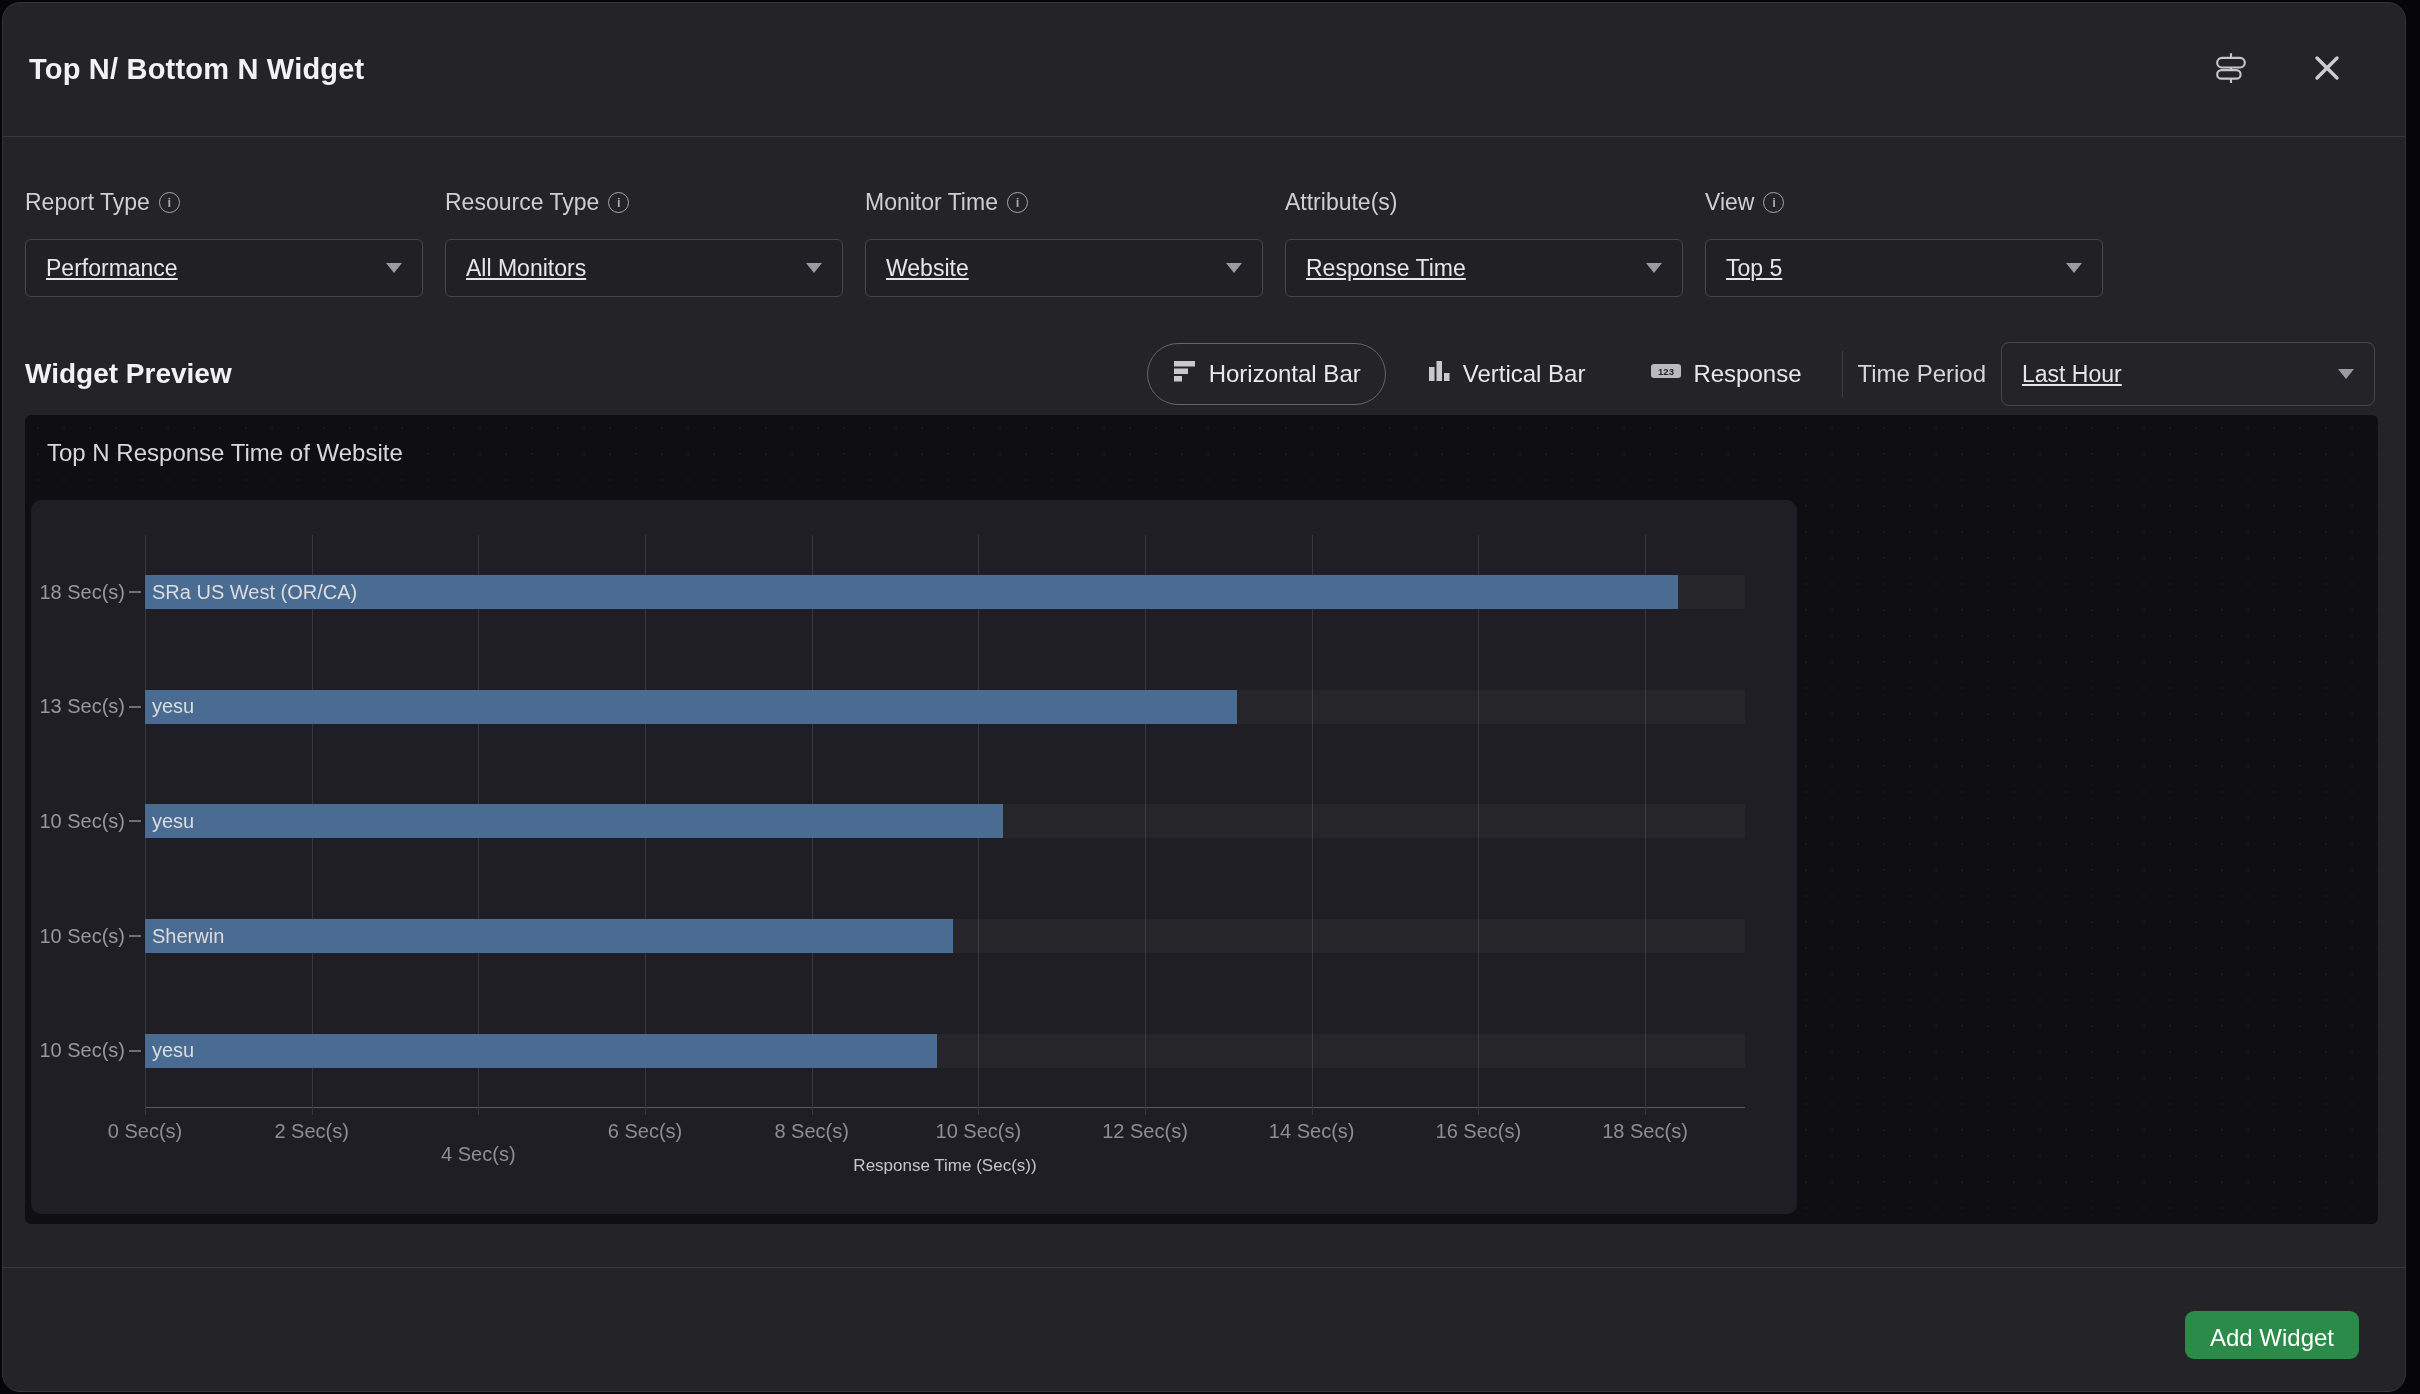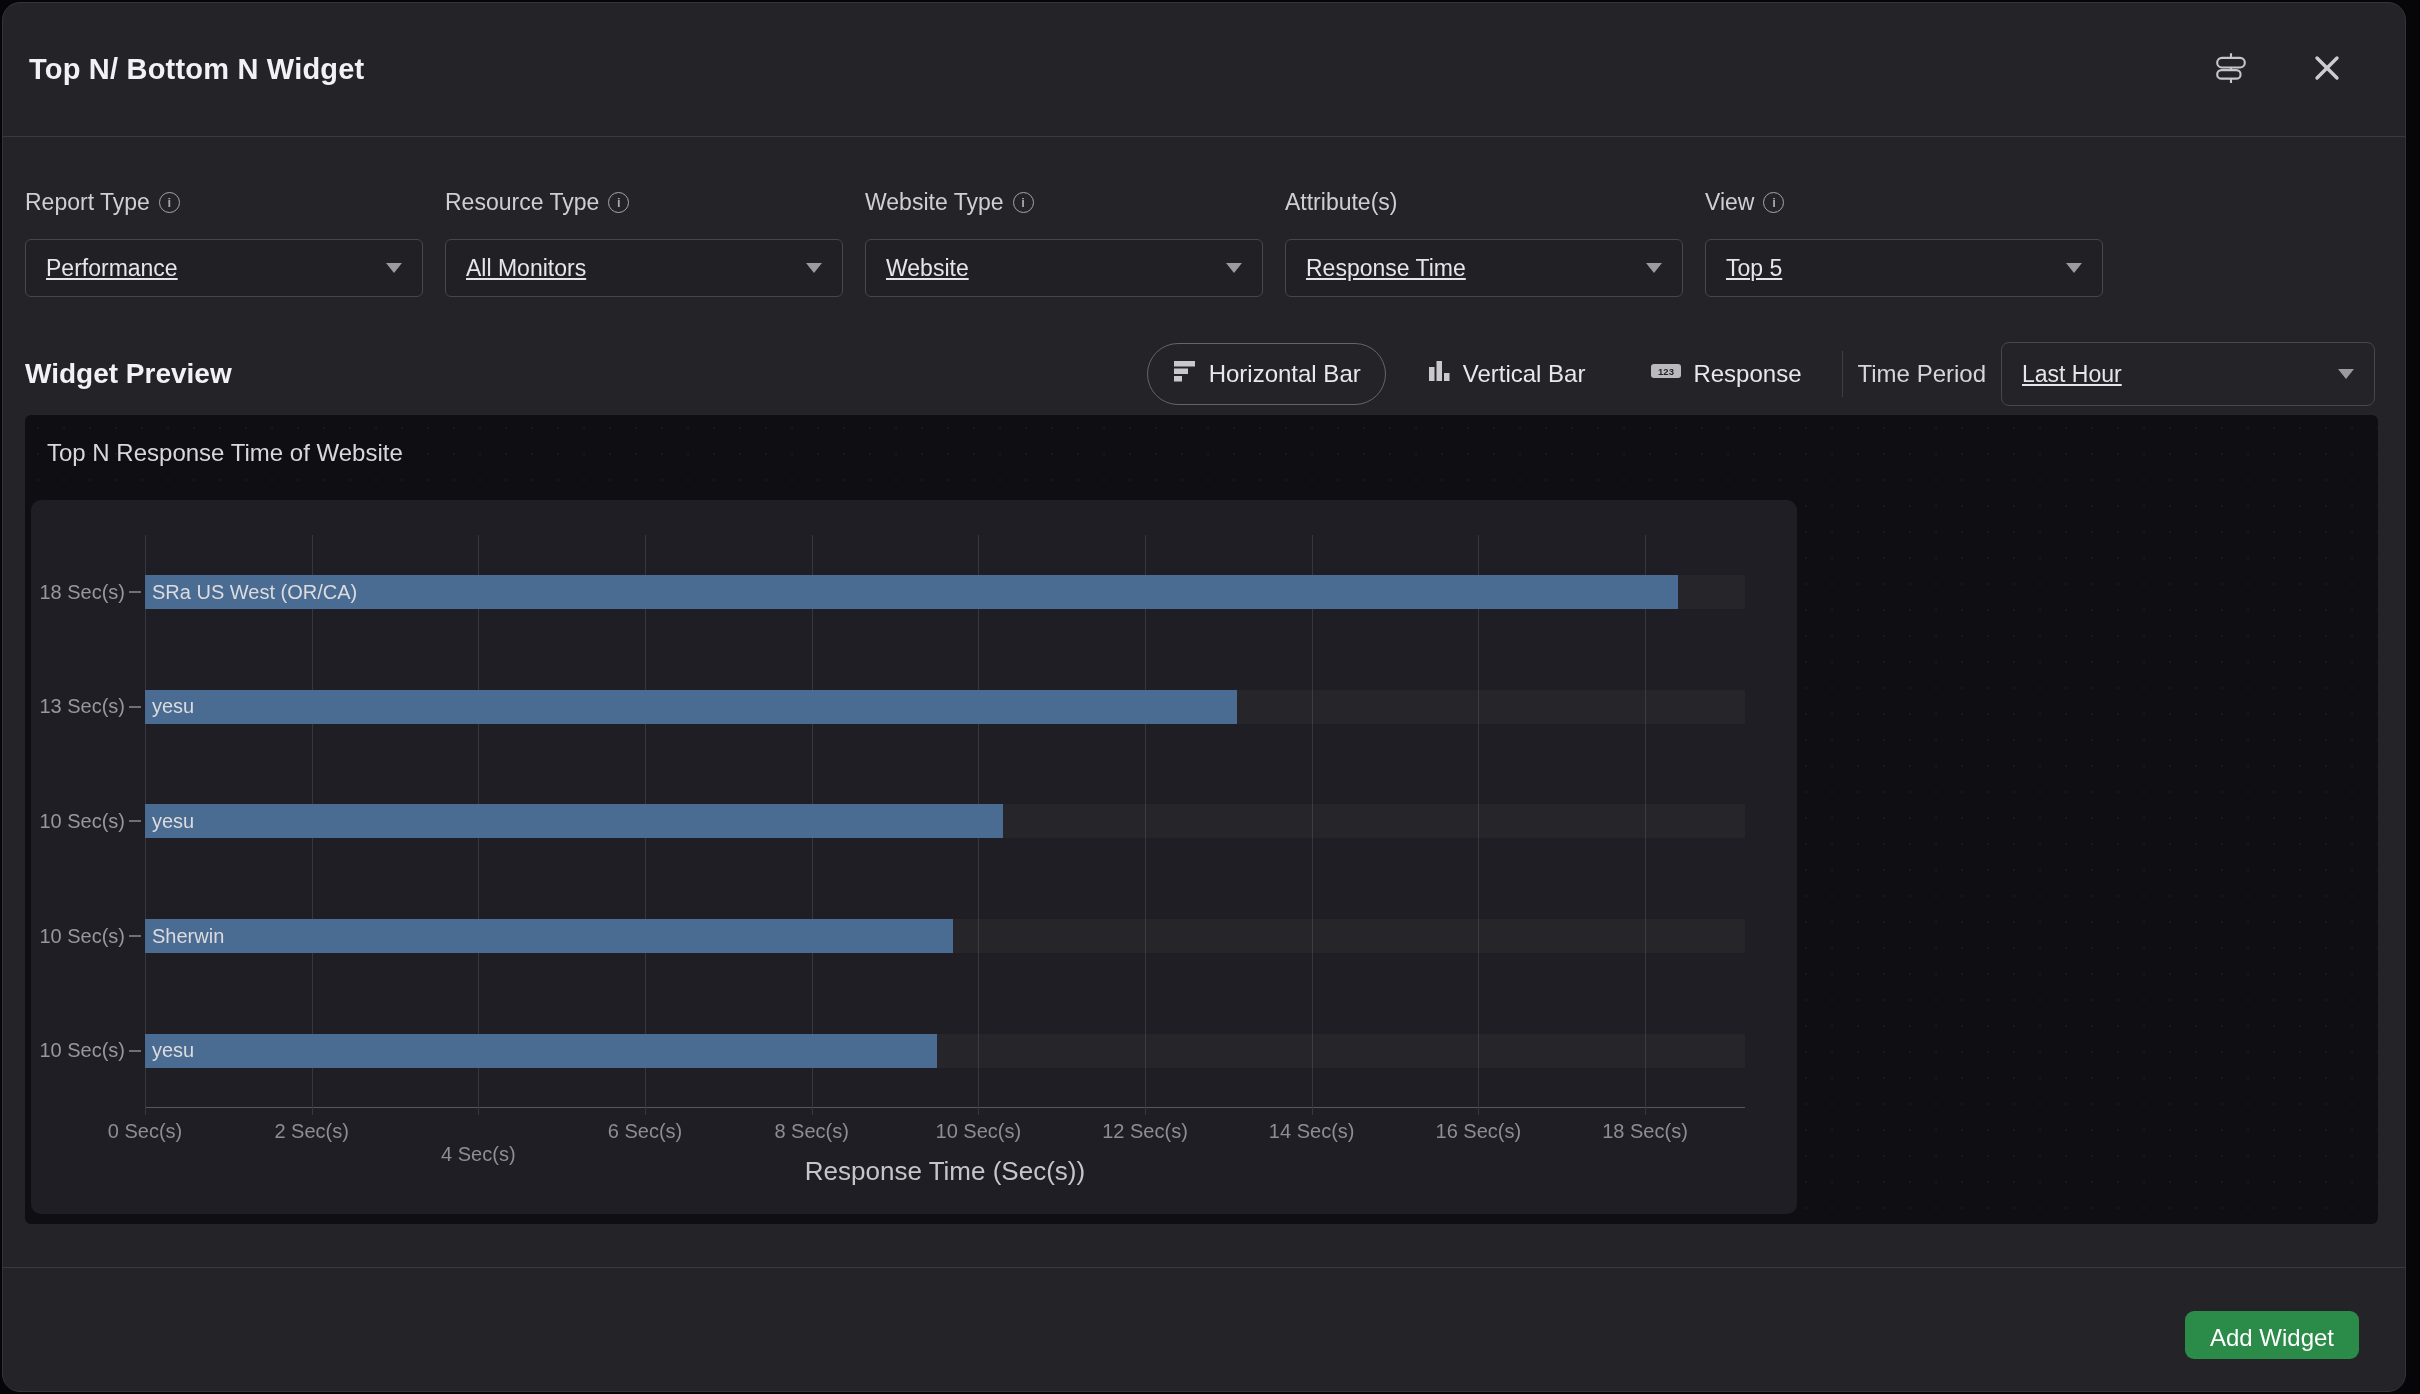--- a/index.html
+++ b/index.html
@@ -47,21 +47,21 @@
   .bar-row { flex:1; display:flex; align-items:center; }
   .ylabel { width:94px; text-align:right; font-size:20px; color:#97979d; white-space:nowrap; }
   .ytick { width:12px; height:0; border-top:2px solid #6f6f75; margin:0 4px; }
   .track { flex:1; margin-right:52px; position:relative; height:34px; }
   .stripe { position:absolute; inset:0; background:rgba(255,255,255,0.03); }
   .bar { position:absolute; left:0; top:0; height:100%; display:flex; align-items:center; }
   .bar-label { padding-left:7px; font-size:20px; color:#dcdcde; white-space:nowrap; }
 
   .x-axis-labels { position:relative; margin:0 52px 0 114px; height:34px; }
   .x-axis-labels span { position:absolute; top:12px; transform:translateX(-50%); font-size:20px; color:#8d8d94; white-space:nowrap; }
-  .axis-title { margin:14px 52px 0 114px; text-align:center; font-size:26px; color:#c6c6ca; }
+  .axis-title { margin:14px 52px 0 114px; text-align:center; font-size:17px; color:#c6c6ca; }
 
   
   .footer-line { position:absolute; top:1264px; left:0; right:0; border-top:1px solid #39393f; }
   .add-widget { position:absolute; top:1308px; right:46px; height:48px; padding:13px 25px; background:#2b8b49; border:none; border-radius:9px; color:#ffffff; font-size:24px; font-family:"Liberation Sans", sans-serif; cursor:pointer; }
 </style>
 </head>
 <body>
 
 <div class="stage">
   <div class="modal">
@@ -105,21 +105,21 @@
           <span class="filter-label">Resource Type</span>
           <span class="info">i</span>
         </div>
         <div class="select">
           <span class="sel-val">All Monitors</span>
           <span class="caret"></span>
         </div>
       </div>
       <div class="filter">
         <div class="filter-label-row">
-          <span class="filter-label">Website Type</span>
+          <span class="filter-label">Monitor Time</span>
           <span class="info">i</span>
         </div>
         <div class="select">
           <span class="sel-val">Website</span>
           <span class="caret"></span>
         </div>
       </div>
       <div class="filter">
         <div class="filter-label-row">
           <span class="filter-label">Attribute(s)</span>

